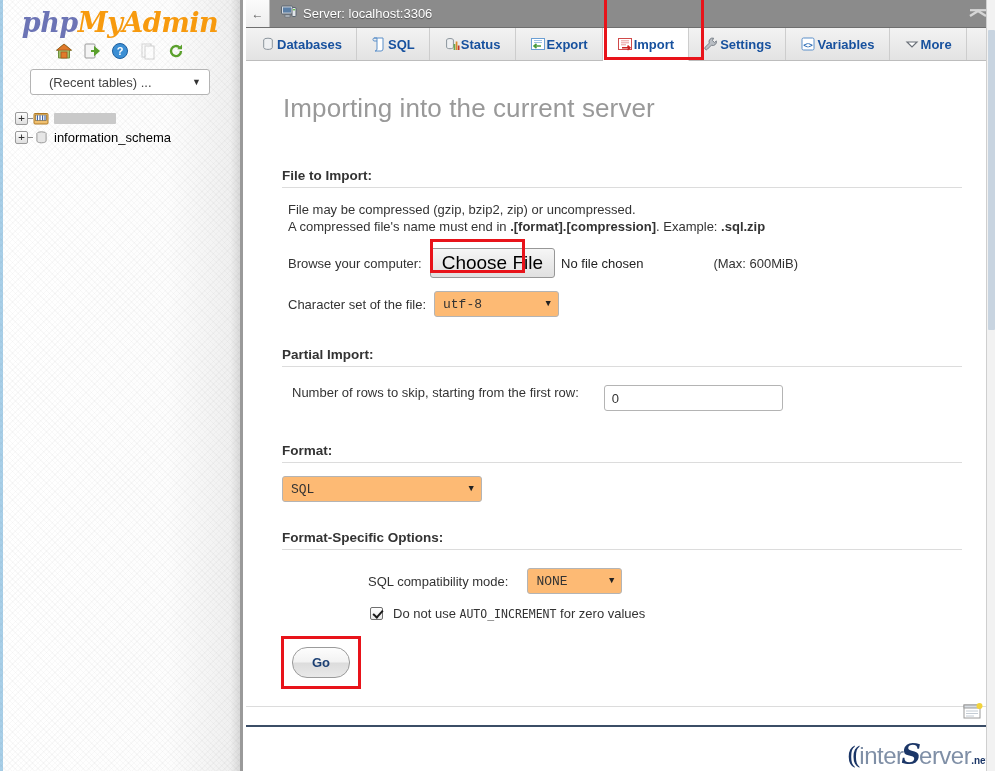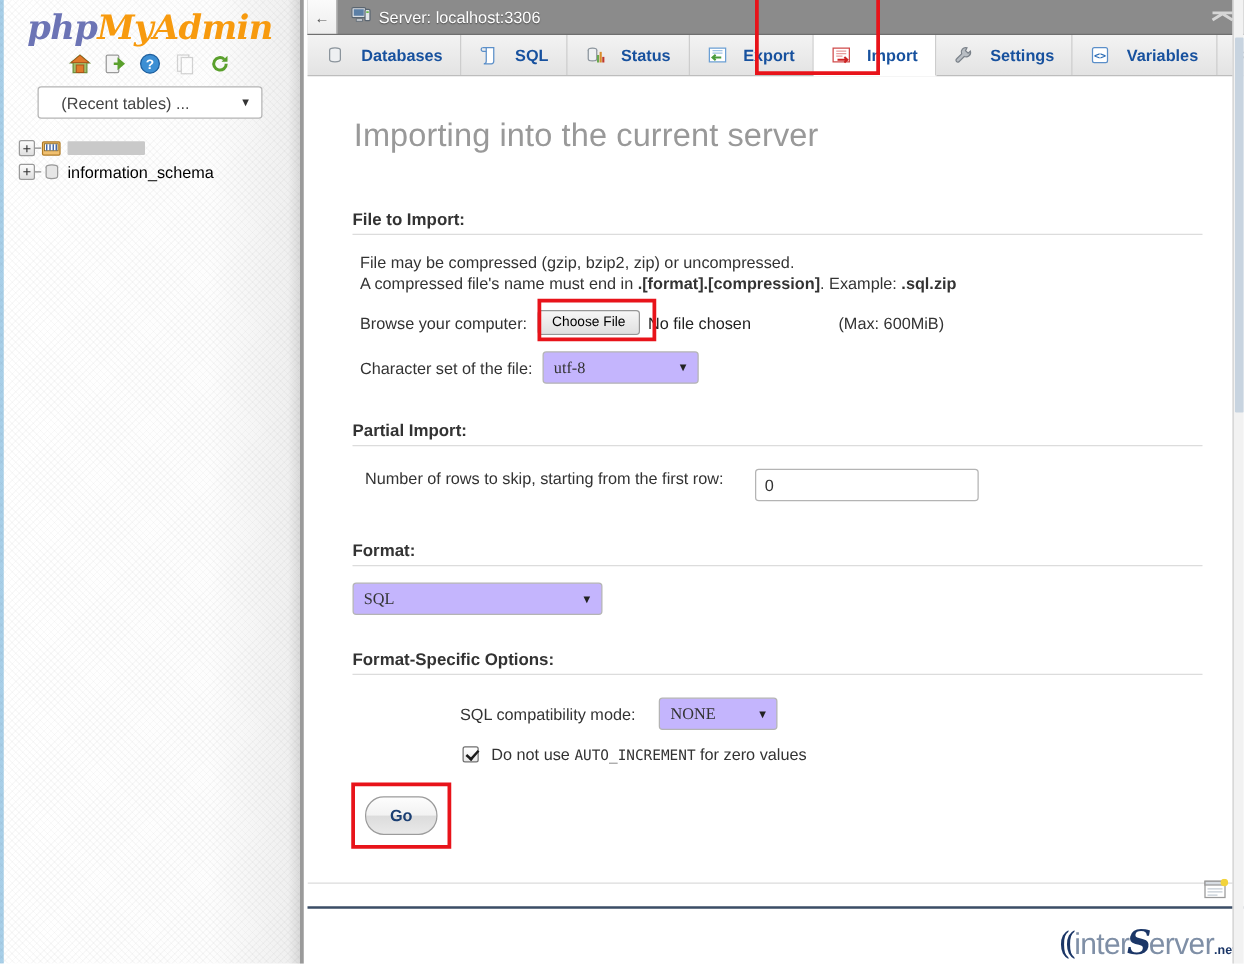--- a/index.html
+++ b/index.html
@@ -170,21 +170,21 @@
   #tabs {
     position: relative;
     height: 33px;
     background: linear-gradient(#f3f3f3, #e3e3e3);
     border-bottom: 1px solid #bdbdbd;
     display: flex;
     align-items: stretch;
   }
   .tab {
     display: flex; align-items: center;
-    gap: 13px;
+    gap: 1px;
     padding: 0 14px;
     border-right: 1px solid #cdcdcd;
     color: #17519e;
     font-weight: bold;
     font-size: 13px;
     cursor: pointer;
     white-space: nowrap;
     position: relative;
   }
   .tab.active {
@@ -243,35 +243,35 @@
     font-size: 13px;
     color: #333;
   }
   .row-label { margin-right: 8px; }
 
   .file-btn {
     border: 1px solid #979797;
     border-radius: 3px;
     background: linear-gradient(#f6f6f6, #e0e0e0);
     padding: 3px 11px;
-    font-size: 11px;
+    font-size: 19px;
     color: #000;
     cursor: pointer;
   }
   .file-status { margin-left: 6px; color: #222; }
   .max-size { margin-left: 70px; color: #333; }
 
   select.styled, .fauxselect {
     appearance: none;
     -webkit-appearance: none;
     border: 1px solid #b4b4b4;
     border-radius: 3px;
-    background: #c4b5fd;
+    background: #fdba74;
     color: #333;
-    font-family: Liberation Serif, serif;
+    font-family: Liberation Mono, monospace;
     font-size: 13px;
     height: 26px;
     padding: 0 24px 0 8px;
     position: relative;
     cursor: pointer;
   }
   .fauxselect {
     display: inline-flex; align-items: center;
   }
   .fauxselect .caret {

